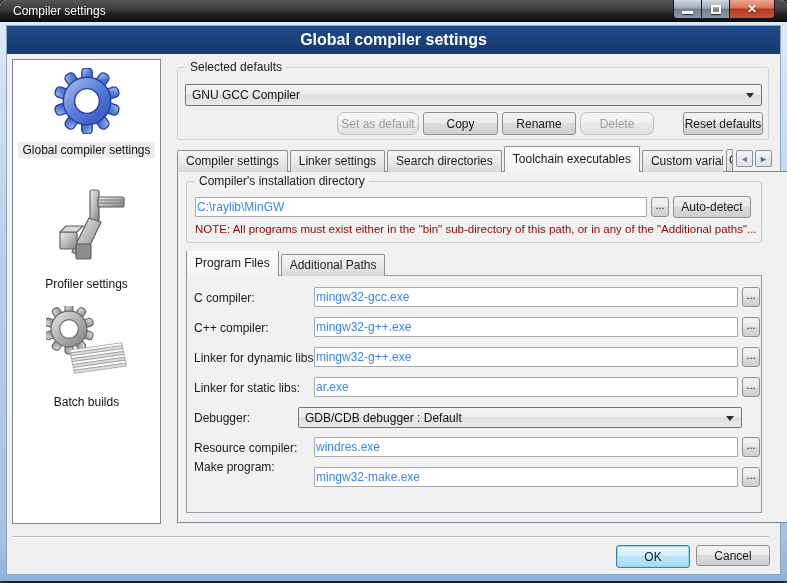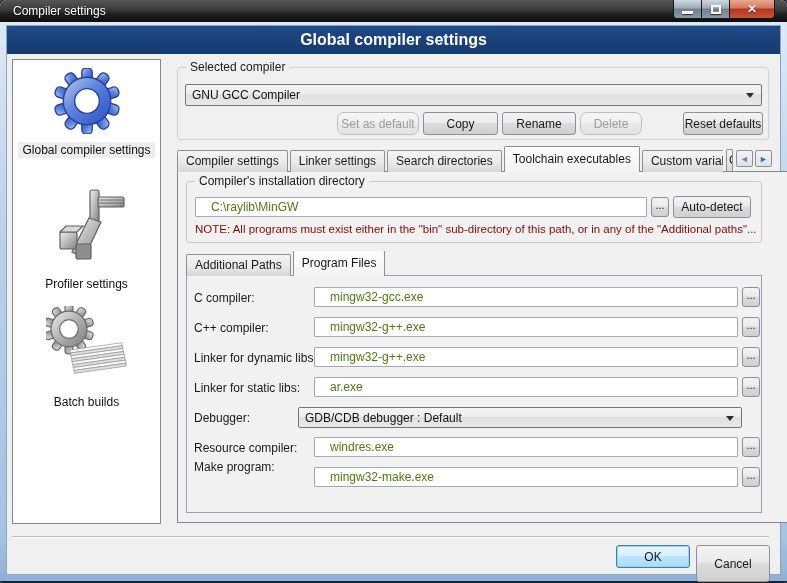--- a/index.html
+++ b/index.html
@@ -51,21 +51,21 @@
                   border-left:4px solid transparent; border-right:4px solid transparent;
                   border-top:5px solid #2b2b2b; }
   .btn { position:absolute; border:1px solid #8e9099; border-radius:3px; font-size:12px; color:#1a1a1a;
          background:linear-gradient(180deg,#f3f3f3,#ebebeb 45%,#dcdcdc 50%,#cfcfcf);
          display:flex; align-items:center; justify-content:center; cursor:pointer; }
   .btn.disabled { color:#9b9b9b; border-color:#bdbfc4;
          background:linear-gradient(180deg,#f6f6f6,#f1f1f1 45%,#e9e9e9 50%,#e4e4e4); cursor:default;border-radius:7px; }
   .btn.default { border-color:#3c7fb1; box-shadow:0 0 0 1px #9cd4ef inset;
          background:linear-gradient(180deg,#eaf6fd,#d7effc 45%,#bde6fa 50%,#a7dcf4); }
   .tfield { position:absolute; height:20px; border:1px solid #a5a9b1; border-radius:1px; background:#fff;
-            font-size:12px; color:#4d7c0f; padding:0 15px; }
+            font-size:12px; color:#3b82f6; padding:0 1px; }
   .dots { height:20px; width:18px; font-size:11px; padding-bottom:4px; }
   
   .tabstrip { position:absolute; display:flex; align-items:flex-end; white-space:nowrap; overflow:hidden; }
   .tab { height:22px; line-height:21px; padding:0 8px; margin-right:2px; font-size:12px; color:#1a1a1a;
          border:1px solid #8f8f8f; border-bottom:none; border-radius:2px 2px 0 0; cursor:pointer;
          background:linear-gradient(180deg,#f4f4f4,#e9e9e9 55%,#d7d7d7); }
   .tab.sel { position:relative; height:26px; line-height:24px; z-index:3;
          background:linear-gradient(180deg,#fdfdfd,#f3f3f3); }
   .panel { position:absolute; border:1px solid #828790; background:#f1f1f1; }
   .arrowbtn { position:absolute; width:17px; height:17px; border:1px solid #8e9099; border-radius:2px;
@@ -169,31 +169,31 @@
                   <rect x="1.7999999999999998" y="9" width="52" height="3" fill="#dedede"></rect>
                   <rect x="2.4" y="12" width="52" height="3" fill="#fbfbfb"></rect>
                   <rect x="3" y="15" width="52" height="3" fill="#dedede"></rect>
                   <rect x="3.5999999999999996" y="18" width="52" height="3" fill="#fbfbfb"></rect>
                   <rect x="4.2" y="21" width="52" height="3" fill="#dedede"></rect>
      </g>
               </svg></div><span class="lbl">Batch builds</span></div>
         </div>
 
       <div class="group" style="left:170px; top:41px; width:592px; height:73px;">
-        <span class="glabel">Selected compiler</span>
+        <span class="glabel">Selected defaults</span>
       </div>
       <div class="combo" style="left:178px; top:58px; width:577px; height:22px;padding-left:33px;">
         <span class="ctext">GNU GCC Compiler</span>
         <span class="arrow"></span>
       </div>
       <div id="toprow-buttons">
           <div class="btn disabled" style="left: 330px; top: 86px; width: 82px; height: 23px;">Set as default</div>
           <div class="btn" style="left: 416px; top: 86px; width: 75px; height: 23px;">Copy</div>
           <div class="btn" style="left: 495px; top: 86px; width: 74px; height: 23px;">Rename</div>
-          <div class="btn disabled" style="left: 573px; top: 86px; width: 62px; height: 23px;">Delete</div>
+          <div class="btn disabled" style="left: 573px; top: 86px; width: 74px; height: 23px;">Delete</div>
           <div class="btn" style="left: 676px; top: 86px; width: 80px; height: 23px;">Reset defaults</div>
         </div>
 
       <div class="tabstrip" id="tabstrip" style="left:170px; top:120px; width:546px; height:26px; z-index:2;">
           <div class="tab">Compiler settings</div>
           <div class="tab">Linker settings</div>
           <div class="tab">Search directories</div>
           <div class="tab sel">Toolchain executables</div>
           <div class="tab">Custom variables</div>
         </div>
@@ -209,22 +209,22 @@
 
         <div class="group" style="left:8px; top:9px; width:576px; height:62px; border-color:#c9c9c9;">
           <span class="glabel" style="background:#f1f1f1;">Compiler's installation directory</span>
           <input class="tfield" style="left: 8px; top: 15px; width: 452px;" value="C:\raylib\MinGW">
           <div class="btn dots" style="left:464px; top:15px;">...</div>
           <div class="btn" style="left:486px; top:14px; width:78px; height:22px;">Auto-detect</div>
           <div class="note" style="left:8px; top:41px;">NOTE: All programs must exist either in the "bin" sub-directory of this path, or in any of the "Additional paths"...</div>
         </div>
 
         <div class="tabstrip" id="subtabs" style="left:8px; top:79px; width:300px; height:25px; z-index:2;">
+            <div class="tab sel">Program Files</div>
             <div class="tab">Additional Paths</div>
-            <div class="tab sel">Program Files</div>
           </div>
         <div class="panel" style="left:8px; top:103px; width:576px; height:238px; border-color:#9a9ea6;"></div>
         <div id="field-rows">
             <div class="flabel" style="left: 16px; top: 119px;">C compiler:</div>
             <input class="tfield" value="mingw32-gcc.exe" style="left: 136px; top: 115px; width: 424px;">
             <div class="btn dots" style="left: 564px; top: 115px;">...</div>
             <div class="flabel" style="left: 16px; top: 149px;">C++ compiler:</div>
             <input class="tfield" value="mingw32-g++.exe" style="left: 136px; top: 145px; width: 424px;">
             <div class="btn dots" style="left: 564px; top: 145px;">...</div>
             <div class="flabel" style="left: 16px; top: 179px;">Linker for dynamic libs:</div>
@@ -242,16 +242,16 @@
             <input class="tfield" value="windres.exe" style="left: 136px; top: 265px; width: 424px;">
             <div class="btn dots" style="left: 564px; top: 265px;">...</div>
             <div class="flabel" style="left: 16px; top: 288px;">Make program:</div>
             <input class="tfield" value="mingw32-make.exe" style="left: 136px; top: 295px; width: 424px;">
             <div class="btn dots" style="left: 564px; top: 295px;">...</div>
           </div>
       </div>
 
       <div class="sep" style="left:5px; top:510px; width:757px;"></div>
       <div class="btn default" style="left:609px; top:519px; width:74px; height:23px;">OK</div>
-      <div class="btn" style="left:689px; top:519px; width:74px; height:37px;">Cancel</div>
+      <div class="btn" style="left:689px; top:519px; width:74px; height:21px;">Cancel</div>
     </div>
   </div>
 </div>
 
 </body></html>

